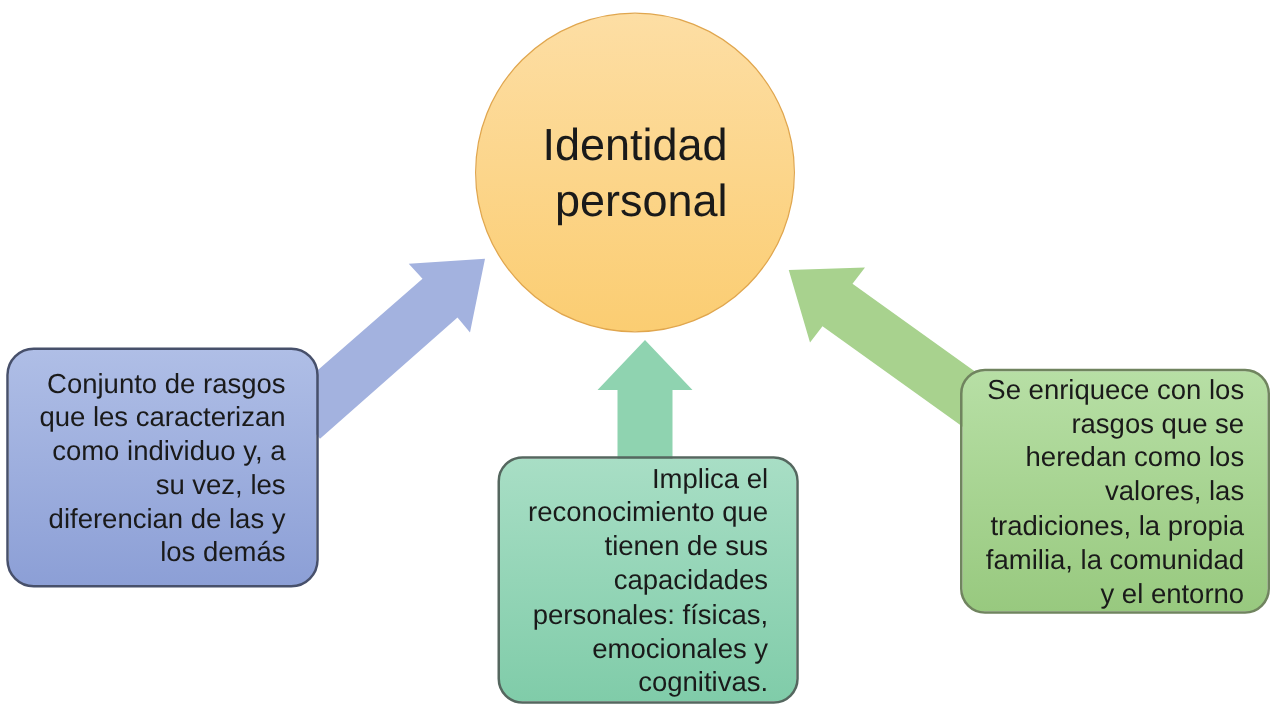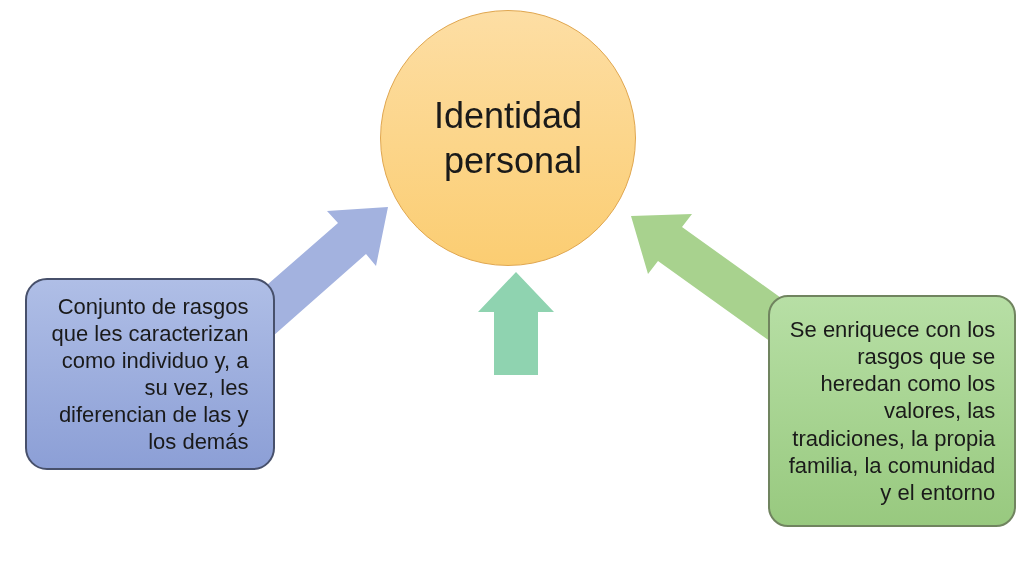--- a/index.html
+++ b/index.html
@@ -47,32 +47,31 @@
   .box {
     font-size: 22px;
     line-height: 1.23;
   }
   .box-left {
     left: 5px; top: 278px;
     width: 250px; height: 192px;
     border-radius: 22px;
     background: linear-gradient(to bottom, var(--left-box-top), var(--left-box-bottom));
     border: 2px solid var(--left-box-border);
-    margin-left: 20px;
   }
   .box-middle {
     left: 398px; top: 365px;
     width: 241px; height: 198px;
     border-radius: 20px;
     background: linear-gradient(to bottom, var(--middle-box-top), var(--middle-box-bottom));
     border: 2px solid var(--middle-box-border);
   }
   .box-right {
     left: 768px; top: 295px;
-    width: 248px; height: 232px;
+    width: 248px; height: 196px;
     border-radius: 20px;
     background: linear-gradient(to bottom, var(--right-box-top), var(--right-box-bottom));
     border: 2px solid var(--right-box-border);
   }
 </style>
 </head>
 <body>
 
 <div class="canvas">
 
@@ -89,20 +88,29 @@
 
   <div class="node box box-left">
     <span class="txt">Conjunto de rasgos
 que les caracterizan
 como individuo y, a
 su vez, les
 diferencian de las y
 los demás</span>
   </div>
 
+  <div class="node box box-middle">
+    <span class="txt">Implica el
+reconocimiento que
+tienen de sus
+capacidades
+personales: físicas,
+emocionales y
+cognitivas.</span>
+  </div>
 
   <div class="node box box-right">
     <span class="txt">Se enriquece con los
 rasgos que se
 heredan como los
 valores, las
 tradiciones, la propia
 familia, la comunidad
 y el entorno</span>
   </div>

